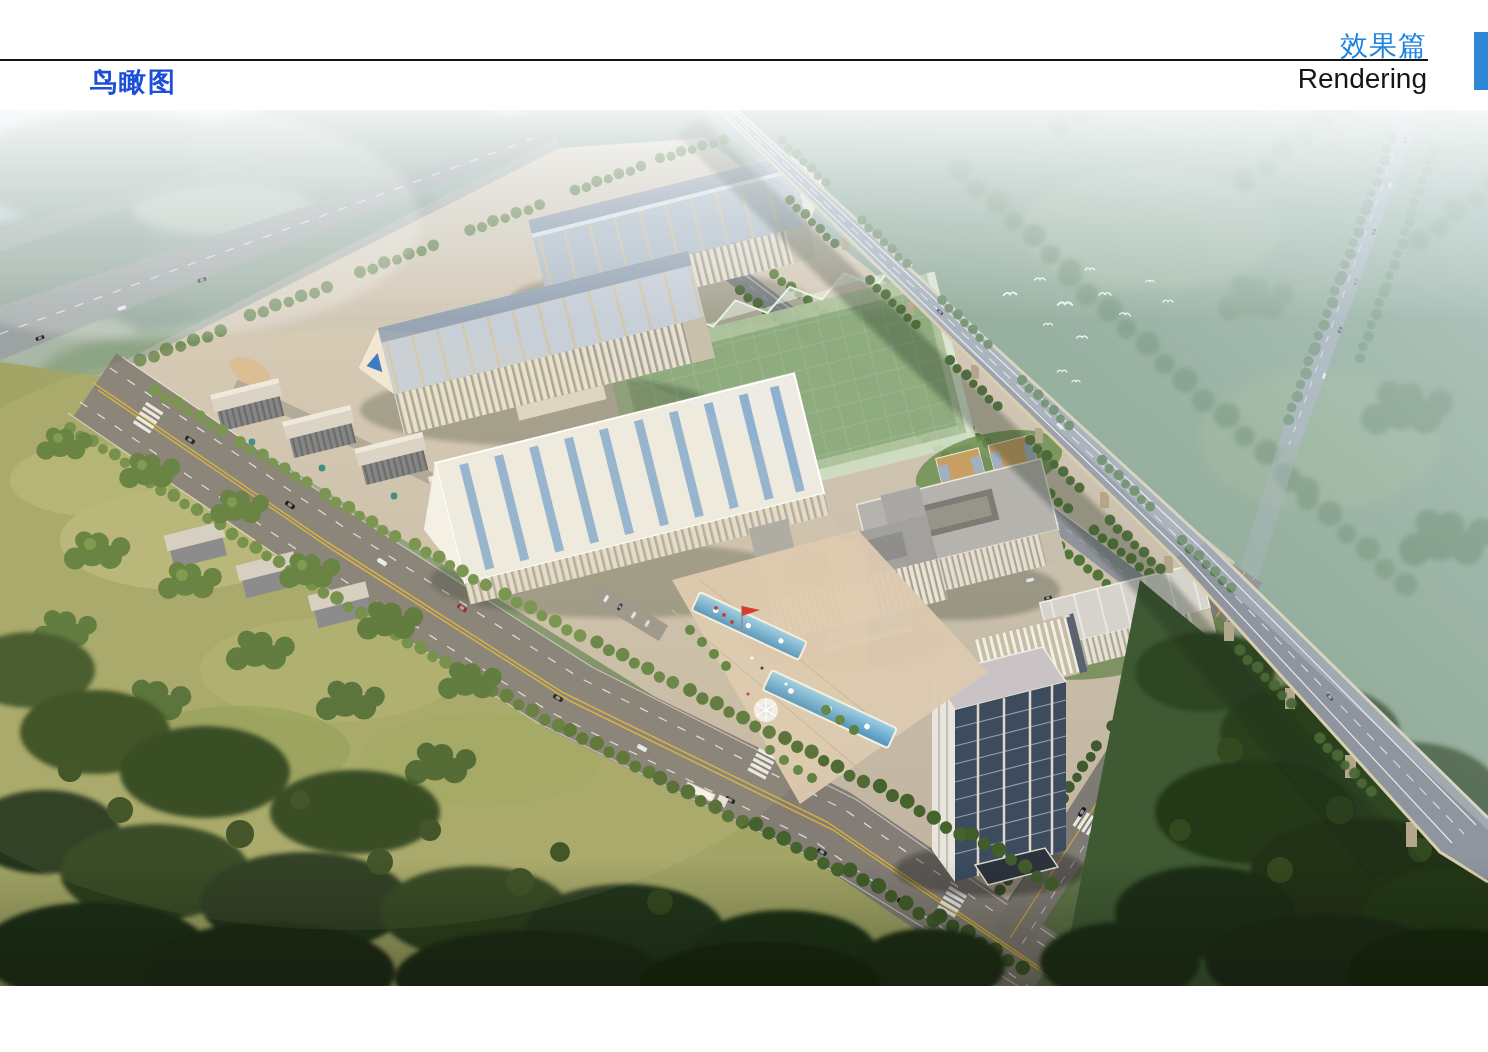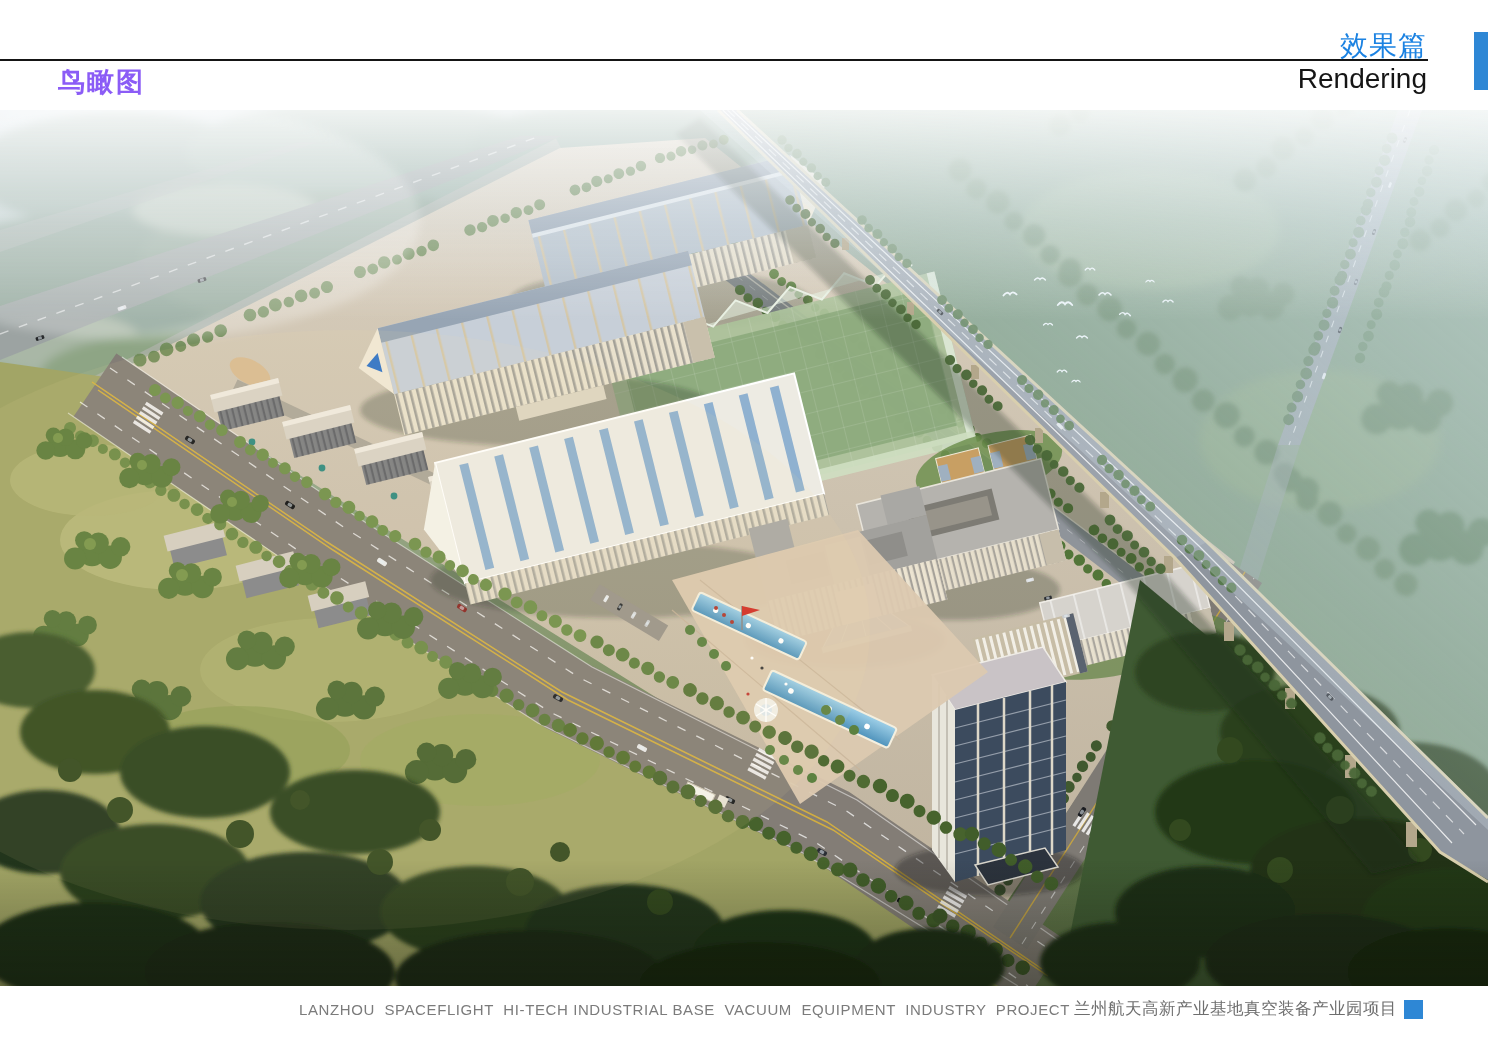--- a/index.html
+++ b/index.html
@@ -1,20 +1,20 @@
 <!DOCTYPE html>
 <html style="--accent-blue: #1b82e2; --accent-bar: #2e87d5; --title-ink: #151515; --caption-grey: #7b7b7b; --sky-haze: #c9d8e1; --distant-green: #8ba399; --meadow: #a2a566; --tree-green: #5d7c3b; --forest-dark: #2b401f; --road-grey: #8a857d; --campus-ground: #cfc5b2; --factory-wall: #e9e1cd; --factory-roof: #b3bfca; --glass-green: #abc29a; --roof-white: #edebe3; --skylight-blue: #7fa7cd; --pool-blue: #5fa8cf; --tower-glass: #3c4b5e; --viaduct-deck: #8e959e; --viaduct-edge: #d9cfae; --logo-blue: #2e72c8; --flag-red: #d22f27; --lane-yellow: #d9b33c;"><head>
 <meta charset="utf-8">
 <style>
   html,body{margin:0;padding:0;background:#ffffff;}
   body{width:1488px;height:1052px;position:relative;font-family:"Liberation Sans","DejaVu Sans",sans-serif;overflow:hidden;}
   .page{position:absolute;inset:0;background:#fff;}
   
   .hdr-line{position:absolute;left:0;top:59px;width:1428px;height:2px;background:var(--title-ink,#151515);}
-  .page-title{position:absolute;left:58px;top:64px;font-size:27px;letter-spacing:2px;color:#8b5cf6;font-weight:600;}
+  .page-title{position:absolute;left:90px;top:64px;font-size:27px;letter-spacing:2px;color:#1d4ed8;font-weight:600;}
   .sec-zh{position:absolute;top:27px;right:61px;font-size:28px;letter-spacing:1px;color:var(--accent-blue,#1b82e2);font-weight:500;}
   .sec-en{position:absolute;top:63px;right:61px;font-size:28px;color:var(--title-ink,#151515);margin-left:17px;}
   .hdr-tab{position:absolute;left:1474px;top:32px;width:14px;height:58px;background:var(--accent-bar,#2e87d5);}
   
   .render{position:absolute;left:0;top:110px;width:1488px;height:876px;overflow:hidden;background:#aebfc7;}
   .render svg{display:block;}
   
   .caption{position:absolute;top:998px;right:65px;display:flex;align-items:center;white-space:pre;}
   .cap-en{font-size:15px;color:var(--caption-grey,#7b7b7b);letter-spacing:0.6px;}
   .cap-zh{font-size:16.5px;color:#6e6e6e;margin-left:4px;letter-spacing:0.5px;}
@@ -693,19 +693,14 @@
     </g>
 
     <ellipse cx="350" cy="520" rx="520" ry="300" fill="rgba(255,228,170,0.08)"></ellipse>
     <rect x="0" y="750" width="1488" height="126" fill="url(#gBottom)"></rect>
     <polygon points="700,0 1488,0 1488,720 1080,340" fill="url(#gRightHaze)"></polygon>
     <rect width="1488" height="210" fill="url(#gTopHaze)"></rect>
     <ellipse cx="140" cy="110" rx="280" ry="120" fill="#ffffff" opacity="0.25" filter="url(#soft)"></ellipse>
   </svg>
   </div>
 
-  <div class="caption">
-    <span class="cap-en">LANZHOU  SPACEFLIGHT  HI-TECH INDUSTRIAL BASE  VACUUM  EQUIPMENT  INDUSTRY  PROJECT</span>
-    <span class="cap-zh">兰州航天高新产业基地真空装备产业园项目</span>
-    <span class="cap-sq"></span>
-  </div>
 
 </div>
 
 </body></html>

